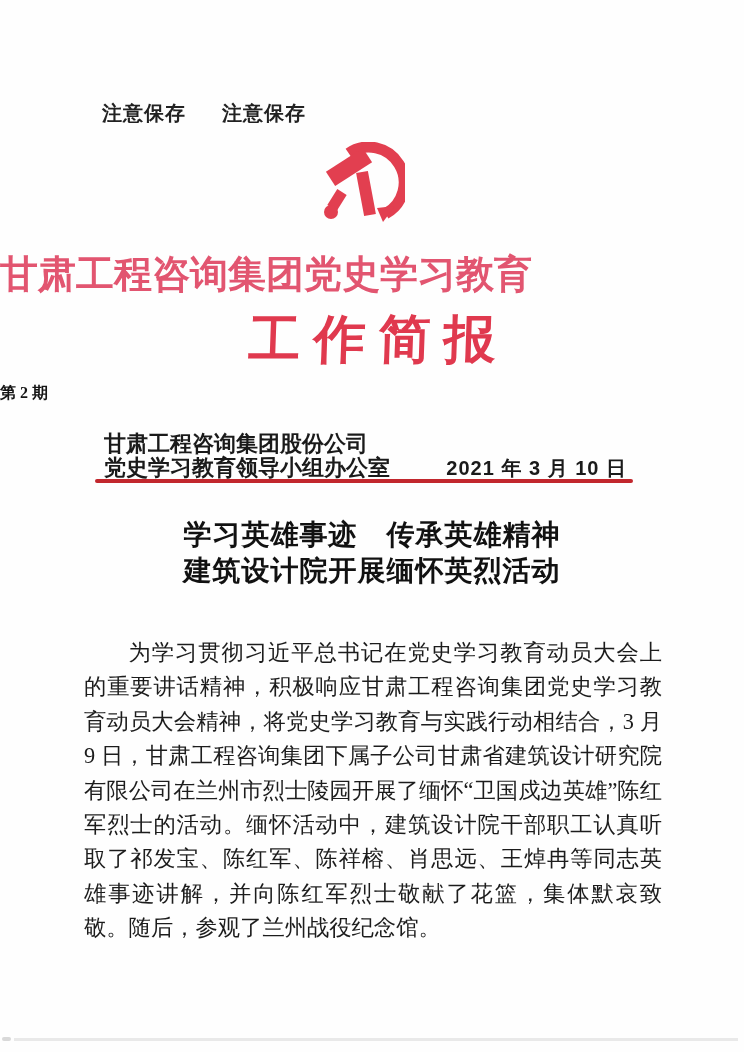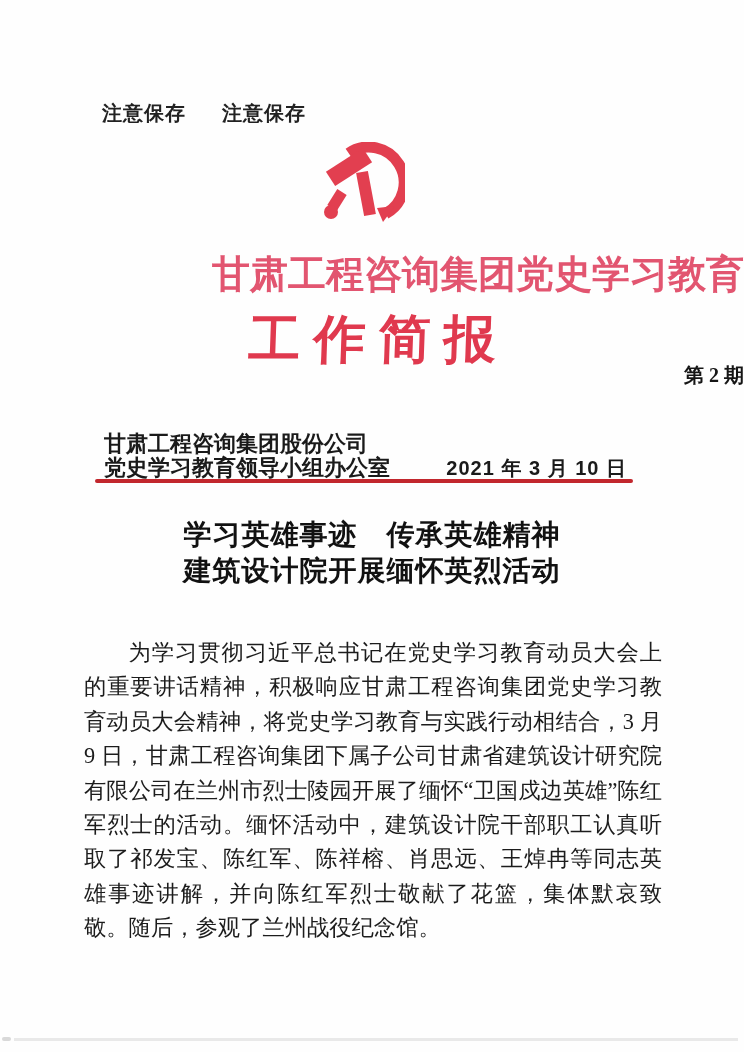--- a/index.html
+++ b/index.html
@@ -39,21 +39,21 @@
     width: 84px;
     height: 82px;
   }
 
   
   .masthead-org {
     position: absolute;
     top: 250px;
     left: 0;
     width: 100%;
-    text-align: right;
+    text-align: left;
     font-size: 38px;
     font-weight: bold;
     letter-spacing: 0px;
     color: #e25570;
     line-height: 48px;
     white-space: nowrap;
   }
 
   
   .brush-title {
@@ -66,25 +66,25 @@
     font-weight: bold;
     color: #e0394e;
     line-height: 64px;
     white-space: nowrap;
     transform: skewX(-2deg);
   }
 
   
   .issue {
     position: absolute;
-    top: 361px;
-    left: 0;
-    width: 100%;
-    text-align: right;
-    font-size: 20px;
+    top: 379px;
+    left: 0;
+    width: 100%;
+    text-align: left;
+    font-size: 16px;
     font-weight: bold;
     line-height: 28px;
     color: #151515;
   }
 
   
   .issuer {
     position: absolute;
     left: 104px;
     top: 432px;

